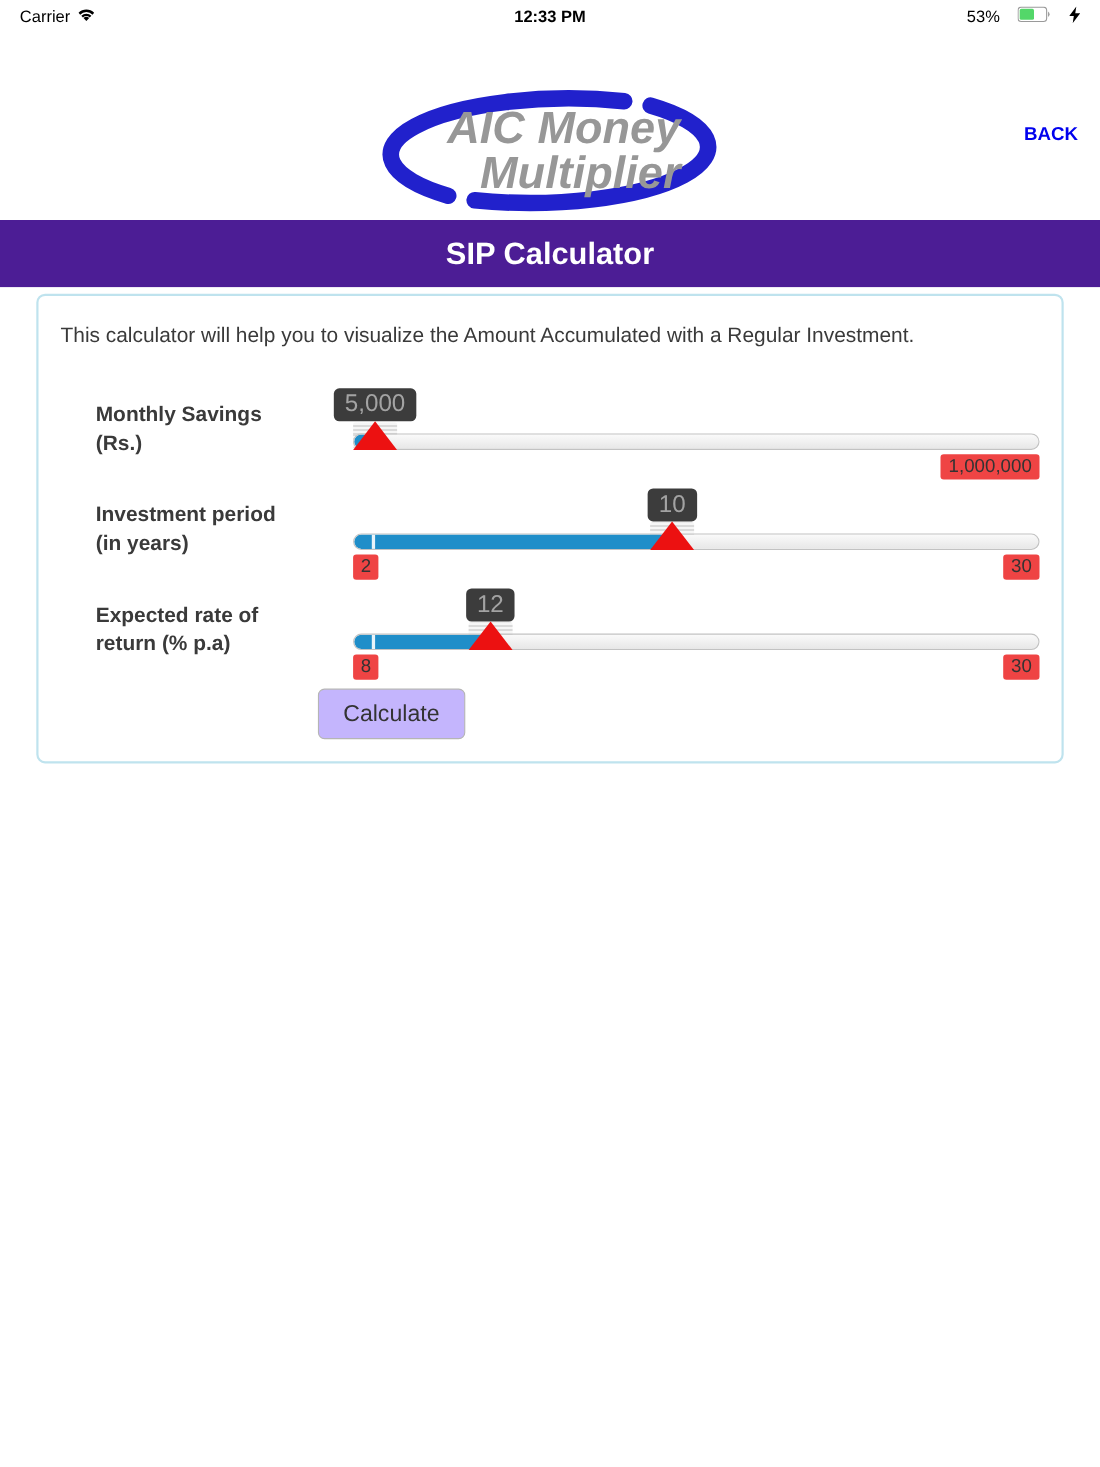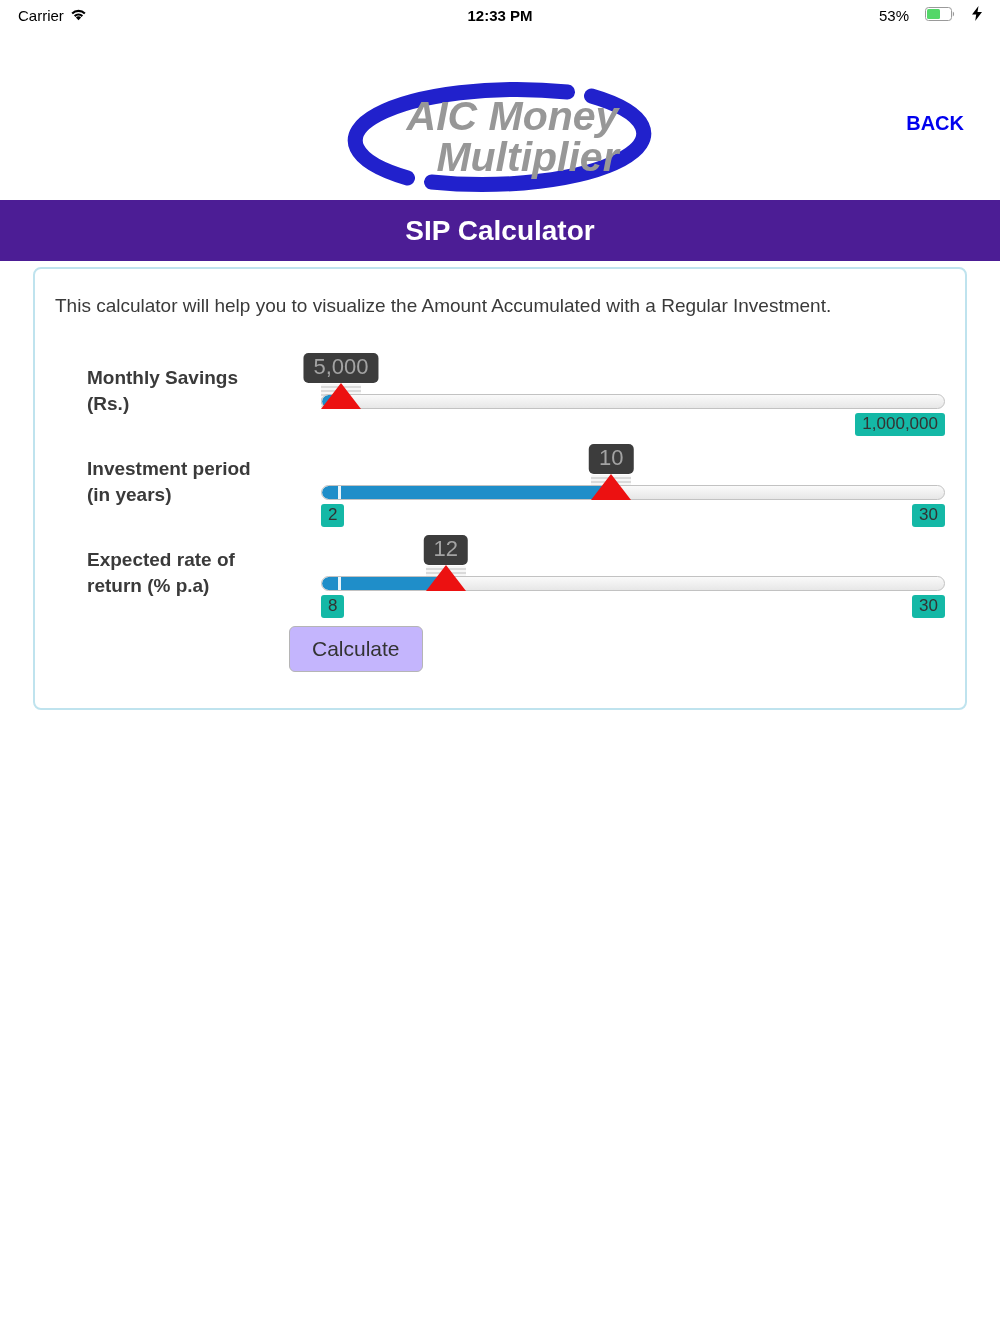--- a/index.html
+++ b/index.html
@@ -7,47 +7,47 @@
 
   
   .status-bar { position:relative; height:30px; display:flex; align-items:center; justify-content:space-between; padding:0 18px; font-size:15px; color:#000; }
   .sb-left { display:flex; align-items:center; gap:6px; }
   .sb-time { position:absolute; left:0; right:0; text-align:center; font-weight:bold; }
   .sb-right { display:flex; align-items:center; gap:16px; z-index:1; }
 
   
   .app-header { position:relative; height:170px; }
   .logo { position:absolute; left:50%; top:48px; transform:translateX(-50%); }
-  .back-link { position:absolute; right:36px; top:82px; color:#0101ee; font-weight:bold; font-size:20px; cursor:pointer; }
+  .back-link { position:absolute; right:20px; top:82px; color:#0101ee; font-weight:bold; font-size:17px; cursor:pointer; }
 
   
   .title-bar { height:61px; background:#4c1d95; color:#fff; font-size:28px; font-weight:bold; text-align:center; line-height:61px; }
 
   
-  .card { margin:6px 33px 0; border:2px solid #bfe3ee; border-radius:8px; padding:26px 20px 36px; background:#fff; }
+  .card { margin:6px 33px 0; border:2px solid #bfe3ee; border-radius:8px; padding:26px 20px 20px; background:#fff; }
   .card-desc { font-size:19px; color:#3a3a3a; margin-bottom:36px; }
 
   
   .slider-row { display:flex; margin-bottom:9px;margin-left:32px; }
   .row-label { width:234px; font-size:19px; line-height:26px; font-weight:bold; color:#3a3a3a; padding-top:12px; }
   .slider-wrap { position:relative; flex:1; height:82px; }
 
   .tooltip { position:absolute; top:0; left:calc(var(--pct) * 1%); transform:translateX(-50%);
              background:#3c3c3c; color:#a3a3a3; font-size:22px; padding:1px 10px 3px; border-radius:5px; white-space:nowrap; }
   .grip { position:absolute; top:31px; left:calc(var(--pct) * 1%); transform:translateX(-50%);
           width:40px; height:24px; border-radius:2px;
           background:repeating-linear-gradient(#f6f6f6 0 2px, #dadada 2px 4px); }
   .track { position:absolute; top:41px; left:0; right:0; height:15px; border:1px solid #c2c2c2;
            border-radius:8px; background:linear-gradient(#fafafa,#e7e7e7); overflow:hidden; }
   .fill { position:absolute; top:0; bottom:0; left:0; width:calc(var(--pct) * 1%); background:#1f8ec9; border-radius:8px 0 0 8px; }
   .tick { position:absolute; top:0; bottom:0; left:16px; width:3px; background:rgba(255,255,255,0.9); }
   .triangle { position:absolute; top:30px; left:calc(var(--pct) * 1%); transform:translateX(-50%);
               width:0; height:0; border-left:20px solid transparent; border-right:20px solid transparent;
               border-bottom:26px solid #ec1111; }
-  .minmax { position:absolute; top:60px; background:#14b8a6; color:#333; font-size:17px; padding:1px 7px 2px; border-radius:3px; }
+  .minmax { position:absolute; top:60px; background:#ef4444; color:#333; font-size:17px; padding:1px 7px 2px; border-radius:3px; }
   .minmax.min { left:0; }
   .minmax.max { right:0; }
 
   
   .btn-row { margin-left:234px; margin-top:2px; }
   .calc-btn { font-family:"Liberation Sans", sans-serif; font-size:21px; color:#333; background:#c4b5fd;
               border:1px solid #b5b5b5; border-radius:6px; padding:10px 22px; cursor:pointer; }
 </style>
 </head>
 <body>

